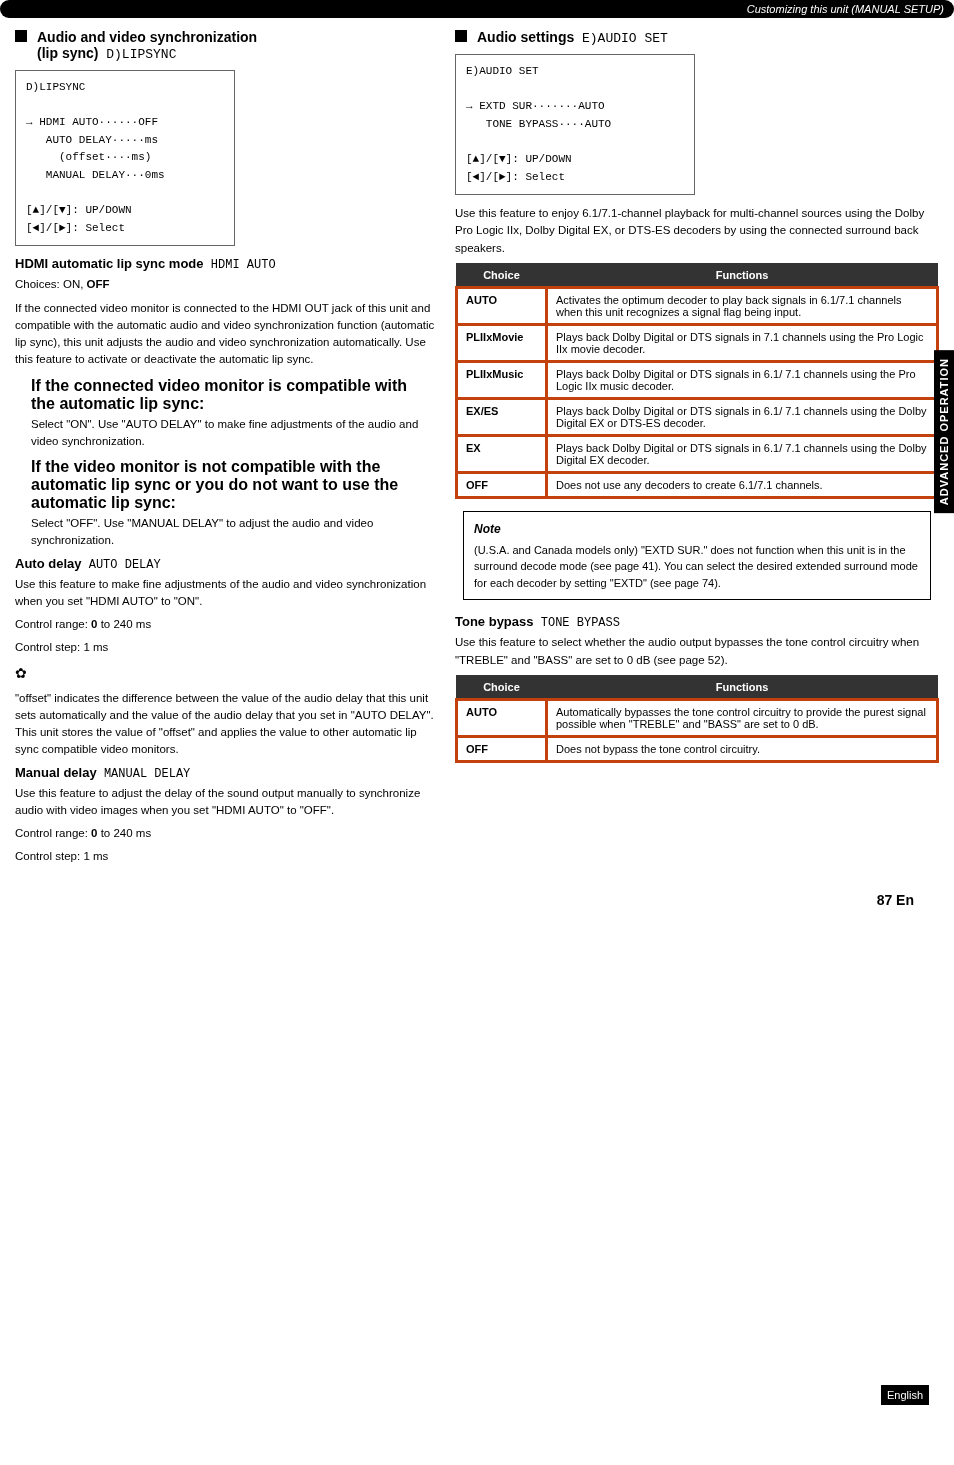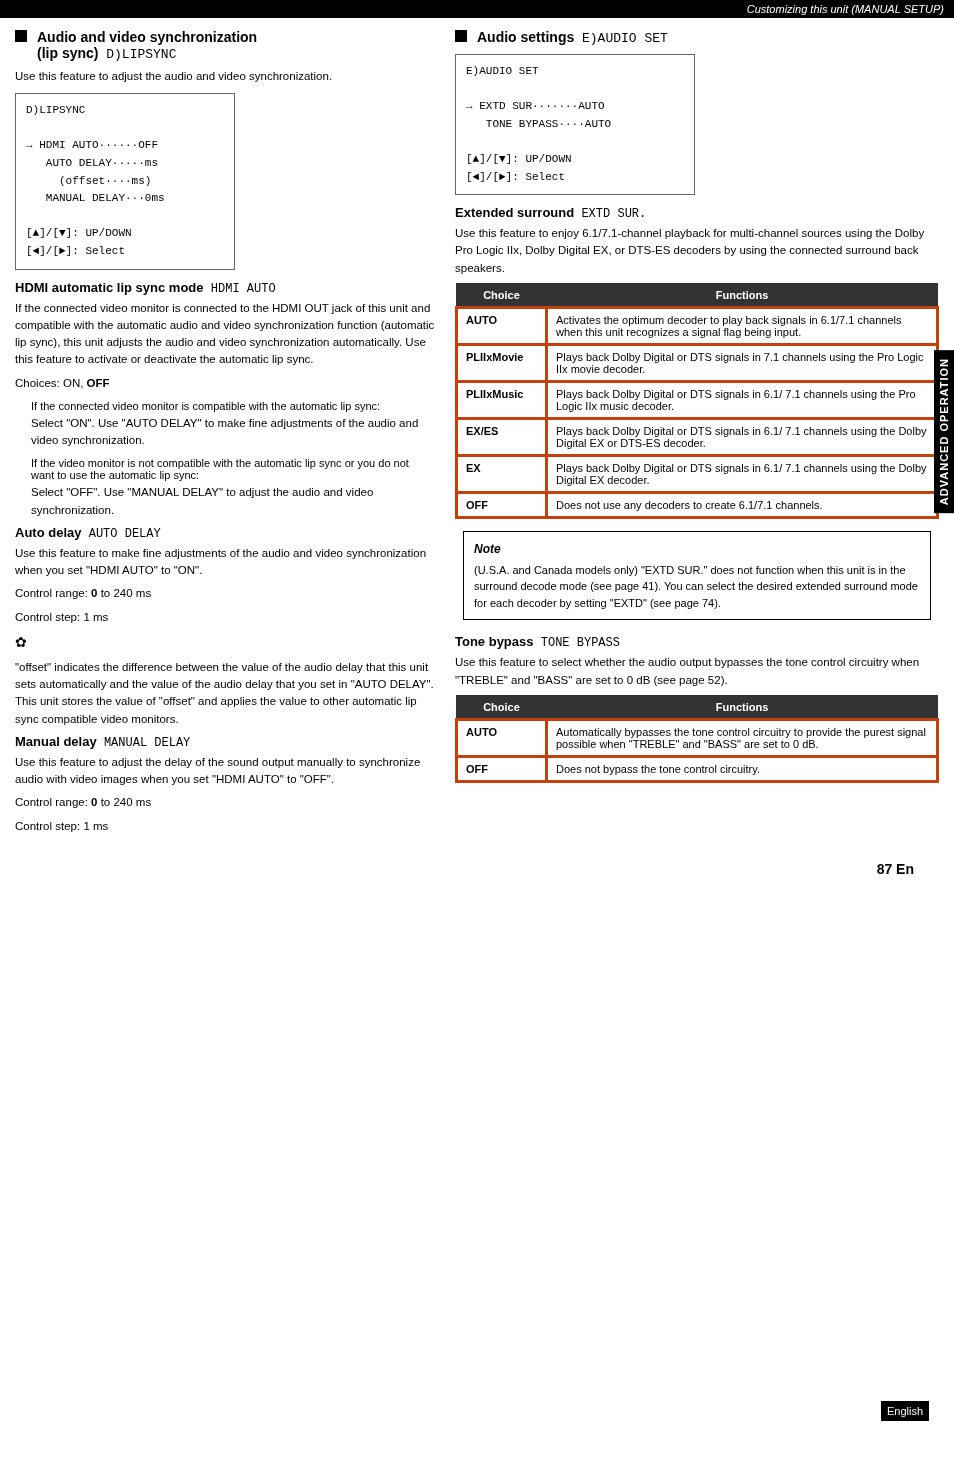--- a/index.html
+++ b/index.html
@@ -18,20 +18,21 @@
       position: relative;
     }
     
     .header-bar {
       background: #000;
       color: #fff;
       font-size: 11px;
       font-style: italic;
       text-align: right;
       padding: 3px 10px;
+      border-radius: 9px;
     }
     
     .side-tab {
       position: absolute;
       right: 0;
       top: 350px;
       background: #000;
       color: #fff;
       font-size: 11px;
       font-weight: bold;
@@ -98,22 +99,22 @@
       padding: 8px 10px;
       margin: 8px 0 10px 0;
       font-family: 'Courier New', monospace;
       font-size: 11px;
       line-height: 1.6;
       width: 220px;
       background: #fff;
     }
     
     .sub-heading {
-      font-size: 11px;
-      font-weight: normal;
+      font-size: 16px;
+      font-weight: bold;
       margin-top: 8px;
       margin-bottom: 3px;
     }
     
     table.func-table {
       width: 100%;
       border-collapse: collapse;
       font-size: 11px;
       margin-bottom: 12px;
     }
@@ -152,21 +153,21 @@
       font-size: 14px;
       font-weight: bold;
       text-align: right;
       padding-right: 40px;
       padding-top: 10px;
       padding-bottom: 4px;
     }
     .english-label {
       position: absolute;
       right: 25px;
-      bottom: 44px;
+      bottom: 60px;
       background: #000;
       color: #fff;
       font-size: 11px;
       padding: 4px 6px;
     }
     .indent {
       padding-left: 16px;
     }
   </style>
 </head>
@@ -190,42 +191,41 @@
         <span class="square-bullet"></span>
         <span>
           <strong>Audio and video synchronization</strong><br>
           <span>
             <strong>(lip sync)</strong>
             &nbsp;<span class="monospace">D)LIPSYNC</span>
           </span>
         </span>
       </div>
 
-      <p class="body-text">Use this feature to adjust the audio and video synchronization.</p>
 
       <div class="menu-box">
         <div>D)LIPSYNC</div>
         <div>&nbsp;</div>
         <div>→ HDMI AUTO······OFF</div>
         <div>&nbsp;&nbsp;&nbsp;AUTO DELAY·····ms</div>
         <div>&nbsp;&nbsp;&nbsp;&nbsp;&nbsp;(offset····ms)</div>
         <div>&nbsp;&nbsp;&nbsp;MANUAL DELAY···0ms</div>
         <div>&nbsp;</div>
         <div>[▲]/[▼]: UP/DOWN</div>
         <div>[◄]/[►]: Select</div>
       </div>
 
       <div class="section-subtitle">
         <span>HDMI automatic lip sync mode</span>
         &nbsp;<span class="monospace">HDMI AUTO</span>
       </div>
-      <p class="body-text">If the connected video monitor is connected to the HDMI OUT jack of this unit and compatible with the automatic audio and video synchronization function (automatic lip sync), this unit adjusts the audio and video synchronization automatically. Use this feature to activate or deactivate the automatic lip sync.</p>
       <p class="body-text">
         Choices: ON, <strong>OFF</strong>
       </p>
+      <p class="body-text">If the connected video monitor is connected to the HDMI OUT jack of this unit and compatible with the automatic audio and video synchronization function (automatic lip sync), this unit adjusts the audio and video synchronization automatically. Use this feature to activate or deactivate the automatic lip sync.</p>
 
       <p class="sub-heading indent">If the connected video monitor is compatible with the automatic lip sync:</p>
       <p class="body-text indent">Select "ON". Use "AUTO DELAY" to make fine adjustments of the audio and video synchronization.</p>
 
       <p class="sub-heading indent">If the video monitor is not compatible with the automatic lip sync or you do not want to use the automatic lip sync:</p>
       <p class="body-text indent">Select "OFF". Use "MANUAL DELAY" to adjust the audio and video synchronization.</p>
 
       <div class="section-subtitle">
         <span>Auto delay</span>
         &nbsp;<span class="monospace">AUTO DELAY</span>
@@ -264,24 +264,20 @@
       <div class="menu-box" style="width:240px;">
         <div>E)AUDIO SET</div>
         <div>&nbsp;</div>
         <div>→ EXTD SUR·······AUTO</div>
         <div>&nbsp;&nbsp;&nbsp;TONE BYPASS····AUTO</div>
         <div>&nbsp;</div>
         <div>[▲]/[▼]: UP/DOWN</div>
         <div>[◄]/[►]: Select</div>
       </div>
 
-      <div class="section-subtitle">
-        <strong>Extended surround</strong>
-        &nbsp;<span class="monospace">EXTD SUR.</span>
-      </div>
       <p class="body-text">Use this feature to enjoy 6.1/7.1-channel playback for multi-channel sources using the Dolby Pro Logic IIx, Dolby Digital EX, or DTS-ES decoders by using the connected surround back speakers.</p>
 
       <table class="func-table">
         <thead>
           <tr>
             <th>Choice</th>
             <th>Functions</th>
           </tr>
         </thead>
         <tbody id="ext-surround-tbody">

